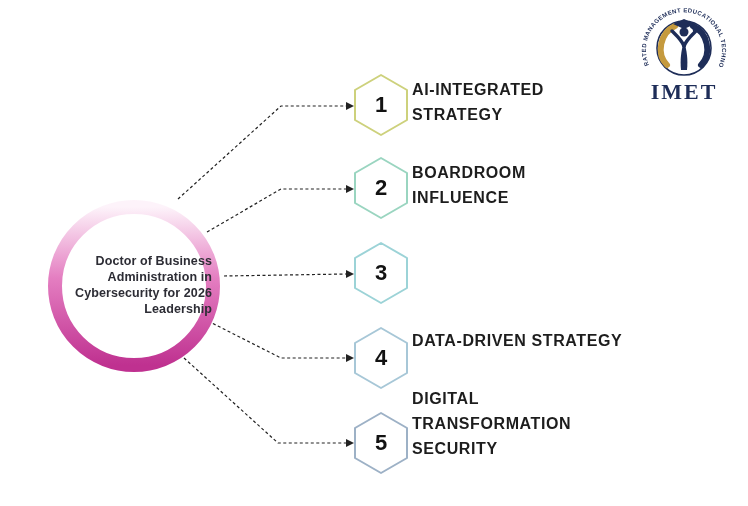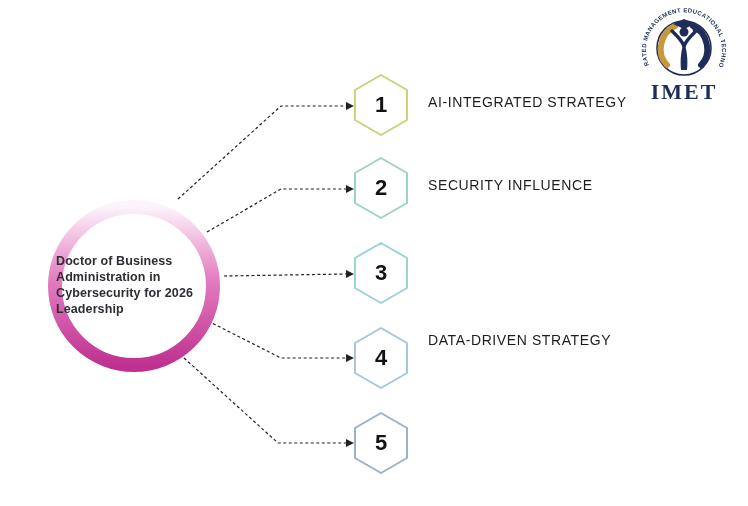--- a/index.html
+++ b/index.html
@@ -3,32 +3,32 @@
 <meta charset="utf-8">
 <style>
   html,body{margin:0;padding:0;}
   body{font-family:"Liberation Sans",sans-serif;background:#fff;}
   .canvas{position:relative;width:748px;height:506px;background:#fff;overflow:hidden;}
   .layer{position:absolute;left:0;top:0;width:748px;height:506px;}
   
   .ring-wrap{position:absolute;left:48px;top:200px;width:172px;height:172px;}
   .center-title{
     position:absolute;left:56px;top:230px;width:156px;height:110px;
-    display:flex;align-items:center;justify-content:center;text-align:left;
+    display:flex;align-items:center;justify-content:center;text-align:right;
     font-size:12.5px;font-weight:bold;line-height:1.3;color:#2d2d35;letter-spacing:.1px;
   }
   
   .hex{position:absolute;width:58px;height:64px;}
   .hex-num{
     position:absolute;left:352px;width:58px;height:30px;line-height:30px;
     text-align:center;font-size:22px;font-weight:bold;color:#121212;
   }
   .step-label{
-    position:absolute;left:428px;width:212px;transform:translateY(-50%);
-    font-size:14px;font-weight:normal;letter-spacing:.6px;color:#1d1d1d;line-height:1.55;
+    position:absolute;left:412px;width:212px;transform:translateY(-50%);
+    font-size:16px;font-weight:bold;letter-spacing:.6px;color:#1d1d1d;line-height:1.55;
   }
   .logo{position:absolute;left:622px;top:4px;width:124px;height:104px;}
 </style>
 </head>
 <body>
 
 <div class="canvas">
 
   <svg class="layer" viewBox="0 0 748 506">
     <g fill="none" stroke-width="1.2" stroke-dasharray="3 2.5" stroke="#222222">
@@ -62,37 +62,38 @@
   <svg class="hex" style="left:352px;top:73px" viewBox="-29 -32 58 64">
     <polygon points="0,-30 26,-15 26,15 0,30 -26,15 -26,-15" fill="#ffffff" stroke-width="2" stroke-linejoin="round" stroke="#cdd17c"></polygon>
   </svg>
   <div class="hex-num" style="top:90px">1</div>
   <div class="step-label" style="top:103px">AI-INTEGRATED STRATEGY</div>
 
   <svg class="hex" style="left:352px;top:156px" viewBox="-29 -32 58 64">
     <polygon points="0,-30 26,-15 26,15 0,30 -26,15 -26,-15" fill="#ffffff" stroke-width="2" stroke-linejoin="round" stroke="#9ad5c0"></polygon>
   </svg>
   <div class="hex-num" style="top:173px">2</div>
-  <div class="step-label" style="top:186px">SECURITY INFLUENCE</div>
+  <div class="step-label" style="top:186px">BOARDROOM INFLUENCE</div>
 
   <svg class="hex" style="left:352px;top:241px" viewBox="-29 -32 58 64">
     <polygon points="0,-30 26,-15 26,15 0,30 -26,15 -26,-15" fill="#ffffff" stroke-width="2" stroke-linejoin="round" stroke="#9cd3d7"></polygon>
   </svg>
   <div class="hex-num" style="top:258px">3</div>
 
   <svg class="hex" style="left:352px;top:326px" viewBox="-29 -32 58 64">
     <polygon points="0,-30 26,-15 26,15 0,30 -26,15 -26,-15" fill="#ffffff" stroke-width="2" stroke-linejoin="round" stroke="#a7c7d7"></polygon>
   </svg>
   <div class="hex-num" style="top:343px">4</div>
   <div class="step-label" style="top:341px">DATA-DRIVEN STRATEGY</div>
 
   <svg class="hex" style="left:352px;top:411px" viewBox="-29 -32 58 64">
     <polygon points="0,-30 26,-15 26,15 0,30 -26,15 -26,-15" fill="#ffffff" stroke-width="2" stroke-linejoin="round" stroke="#9db1c6"></polygon>
   </svg>
   <div class="hex-num" style="top:428px">5</div>
+  <div class="step-label" style="top:424px">DIGITAL TRANSFORMATION SECURITY</div>
 
   <svg class="logo" viewBox="0 0 124 104">
     <defs>
       <path id="arcPath" d="M 27 61 A 38 38 0 1 1 97 61"></path>
     </defs>
     <text font-size="6" font-weight="bold" letter-spacing="0.4" fill="#1e2d58">
       <textPath href="#arcPath" startOffset="50%" text-anchor="middle">INTEGRATED MANAGEMENT EDUCATIONAL TECHNOLOGY</textPath>
     </text>
     <circle cx="62" cy="44" r="27" fill="#ffffff" stroke-width="1.6" stroke="#1e2d58"></circle>
     <path d="M 53 22 C 38 29 34 50 45 61" fill="none" stroke-width="6" stroke-linecap="round" stroke="#c59a3e"></path>

